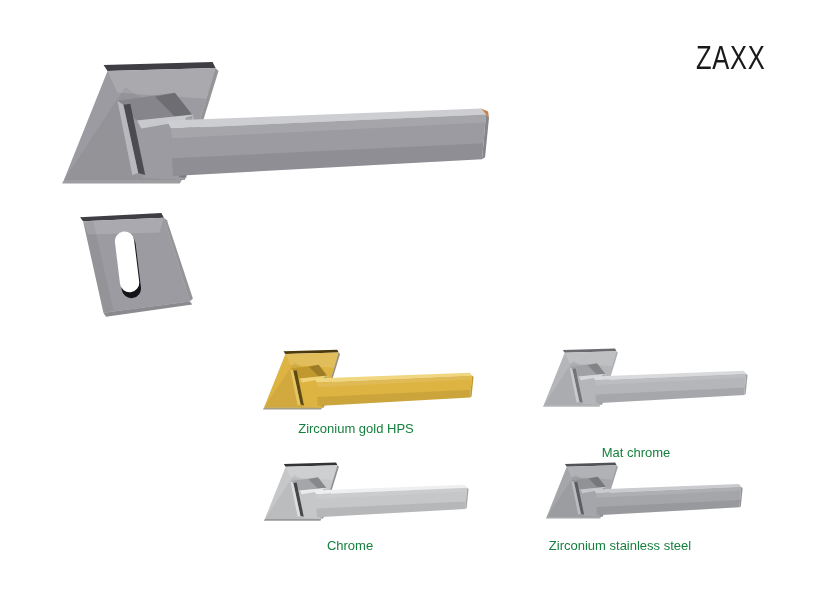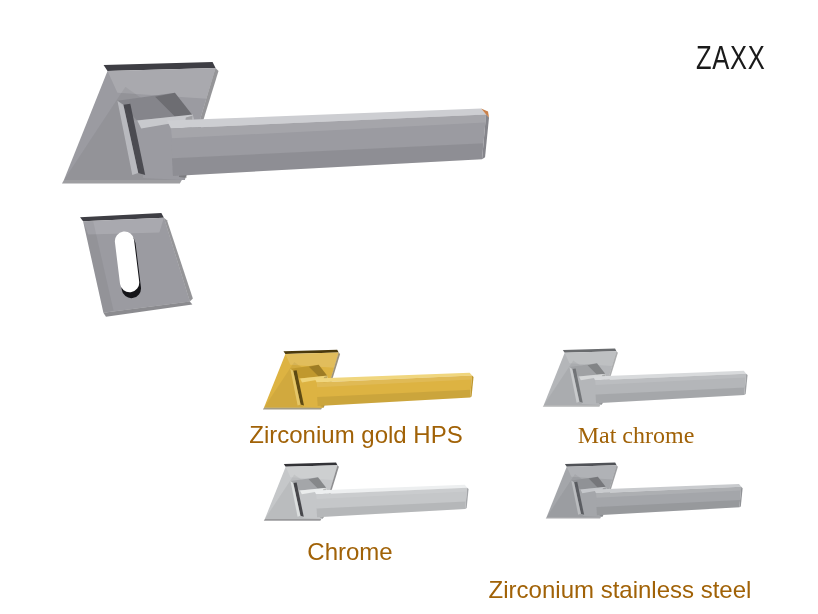--- a/index.html
+++ b/index.html
@@ -20,26 +20,26 @@
   svg.art{position:absolute;display:block;}
   .handle-svg{--c-tip:transparent;}
   .hero-handle{left:56px;top:59px;width:436px;height:125px;}
   .hero-escutcheon{left:78px;top:212px;width:122px;height:110px;}
   .v-gold{left:260px;top:348px;width:215px;height:62px;}
   .v-mat{left:540px;top:347px;width:209px;height:60px;}
   .v-chrome{left:261px;top:461px;width:209px;height:60px;}
   .v-steel{left:543px;top:461px;width:201px;height:58px;}
   .variant-label{
     position:absolute;transform:translateX(-50%);
-    font-size:24px;color:#a16207;white-space:nowrap;line-height:1.1;
+    font-size:13px;color:#15803d;white-space:nowrap;line-height:1.1;
   }
   .l-gold{left:356px;top:422px;}
-  .l-mat{left:636px;top:422px;font-family:Liberation Serif, serif;}
+  .l-mat{left:636px;top:446px;}
   .l-chrome{left:350px;top:539px;text-align:right;}
-  .l-steel{left:620px;top:539px;margin-top:38px;}
+  .l-steel{left:620px;top:539px;}
   .defs-holder{position:absolute;width:0;height:0;overflow:hidden;}
 </style>
 </head>
 <body>
 
 <div class="page">
 
   <svg class="defs-holder" aria-hidden="true">
     <defs>
       <g id="g-handle">

